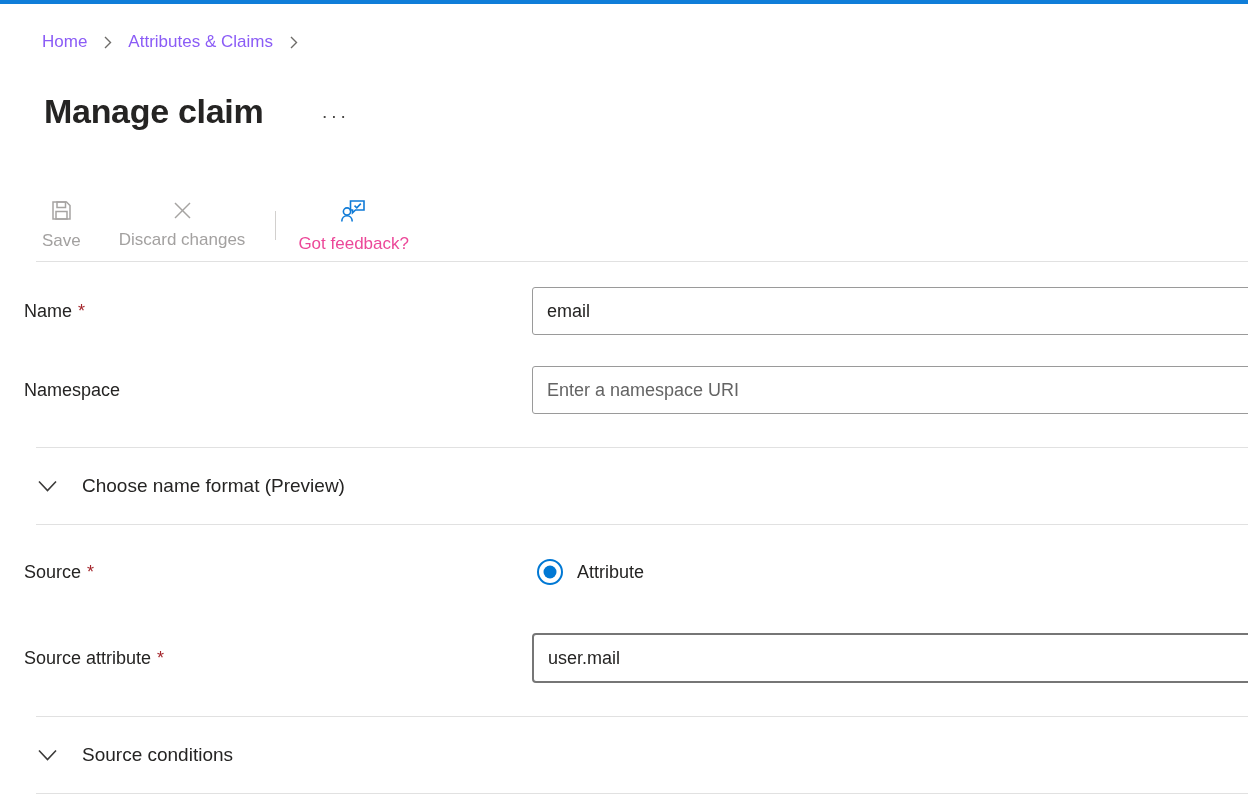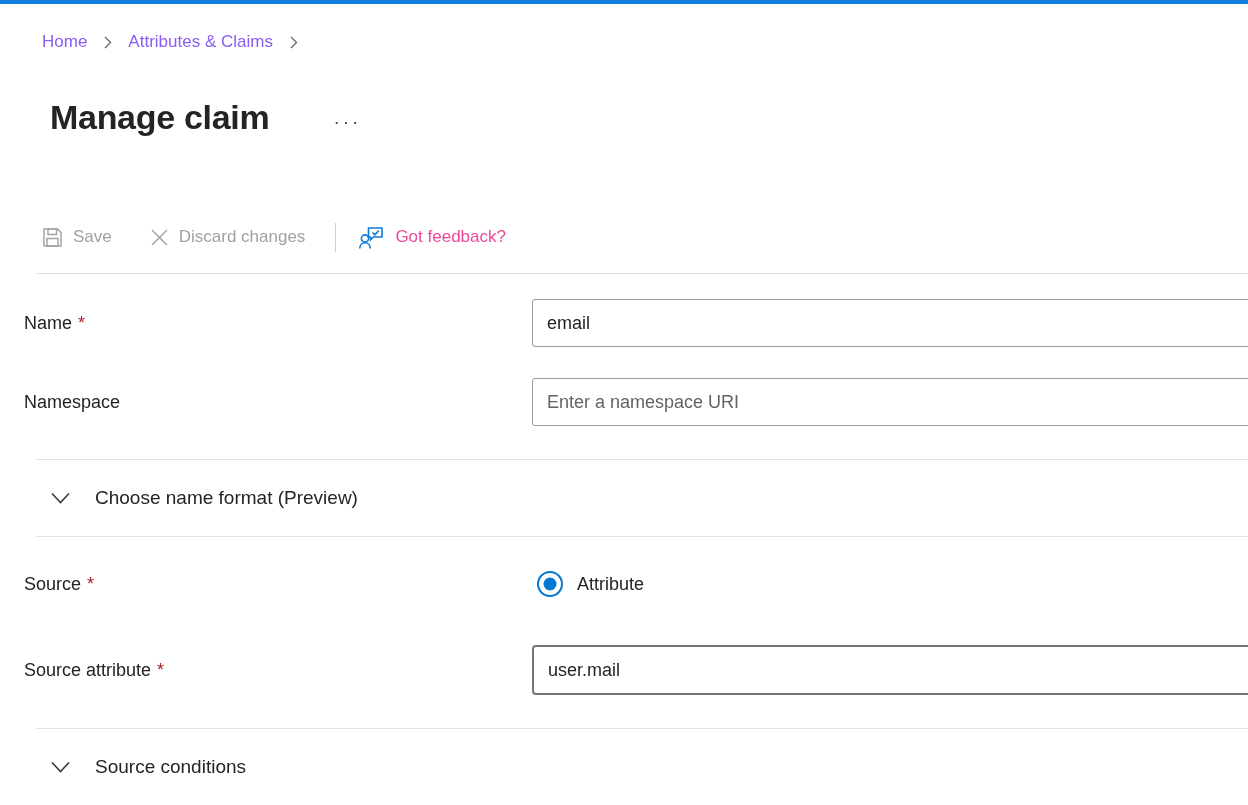--- a/index.html
+++ b/index.html
@@ -20,21 +20,21 @@
   .crumb-link { color:#8b5cf6; cursor:pointer; }
   .crumb-sep { display:flex; align-items:center; }
 
   
   .title-row { margin:30px 0 0 42px; display:flex; align-items:center; }
   .page-title { font-size:34px; font-weight:700; color:#252423; letter-spacing:-0.3px; line-height:48px; }
   .more-btn { margin-left:56px; margin-top:8px; color:#484644; font-size:19px; letter-spacing:3px; cursor:pointer; line-height:19px; }
 
   
   .toolbar { margin:66px 0 0 42px; height:44px; display:flex; align-items:center; }
-  .tb-item { display:flex; align-items:center; gap:10px; font-size:17px; cursor:pointer; white-space:nowrap; }
+  .tb-item { display:flex; align-items:center; gap:10px; font-size:17px; cursor:pointer; white-space:nowrap;flex-direction:column; }
   .tb-item.disabled { color:#a3a1a0; cursor:default; }
   .tb-gap { width:38px; }
   .tb-divider { width:1px; height:29px; background:#d2d0ce; margin:0 22px 0 30px; }
   .tb-item.feedback { color:#ec4899; }
 
   .hr { border:0; border-top:1px solid #e1e1e1; margin:0 0 0 36px; }
   .hr.toolbar-hr { margin-top:14px; }
 
   
   .form-row { display:flex; align-items:center; padding-left:24px; }
@@ -46,21 +46,21 @@
     padding:0 14px; font-size:18px; color:#252423;
     font-family:"Liberation Sans", sans-serif; outline:none; background:#fff;
   }
   input.text-input::placeholder { color:#646464; opacity:1; }
   input.combo-input { height:50px; border:2px solid #767676; border-radius:4px; }
 
   .row-name { margin-top:25px; }
   .row-namespace { margin-top:31px; }
   .hr.pre-section1 { margin-top:33px; }
 
-  .section-row { height:76px; display:flex; align-items:center; padding-left:50px; gap:24px; cursor:pointer; }
+  .section-row { height:76px; display:flex; align-items:center; padding-left:37px; gap:24px; cursor:pointer; }
   .section-title { font-size:19px; color:#252423; }
 
   .row-source { margin-top:30px; height:34px; }
   .radio-group { display:flex; align-items:flex-start; gap:40px; padding-left:5px; }
   .radio-option { display:flex; align-items:center; gap:14px; font-size:18px; cursor:pointer; }
   .radio-circle { width:26px; height:26px; border-radius:50%; position:relative; flex-shrink:0; }
   .radio-circle.selected { border:2px solid #0078d4; }
   .radio-circle.selected::after {
     content:""; position:absolute; left:50%; top:50%; transform:translate(-50%,-50%);
     width:13px; height:13px; border-radius:50%; background:#0078d4;
@@ -87,21 +87,21 @@
   </span>
   <span class="crumb-link">Attributes &amp; Claims</span>
   <span class="crumb-sep icon">
     <svg width="15" height="17" viewBox="0 0 15 17">
         <polyline points="5,3 10.5,8.5 5,14" fill="none" stroke="#6d6b68" stroke-width="1.4"></polyline>
       </svg>
   </span>
 </nav>
 
 <div class="title-row">
-  <h1 class="page-title" style="margin:8px">Manage claim</h1>
+  <h1 class="page-title" style="margin:2px">Manage claim</h1>
   <span class="more-btn">···</span>
 </div>
 
 <div class="toolbar">
   <div class="tb-item disabled">
     <span class="icon">
       <svg width="21" height="21" viewBox="0 0 21 21" fill="none" stroke="#a6a4a2" stroke-width="1.5">
         <path d="M2 2 h13.5 L19 5.5 V19 H2 Z"></path>
         <rect x="6" y="2" width="8.5" height="5.5"></rect>
         <rect x="5" y="11.5" width="11" height="7.5"></rect>

